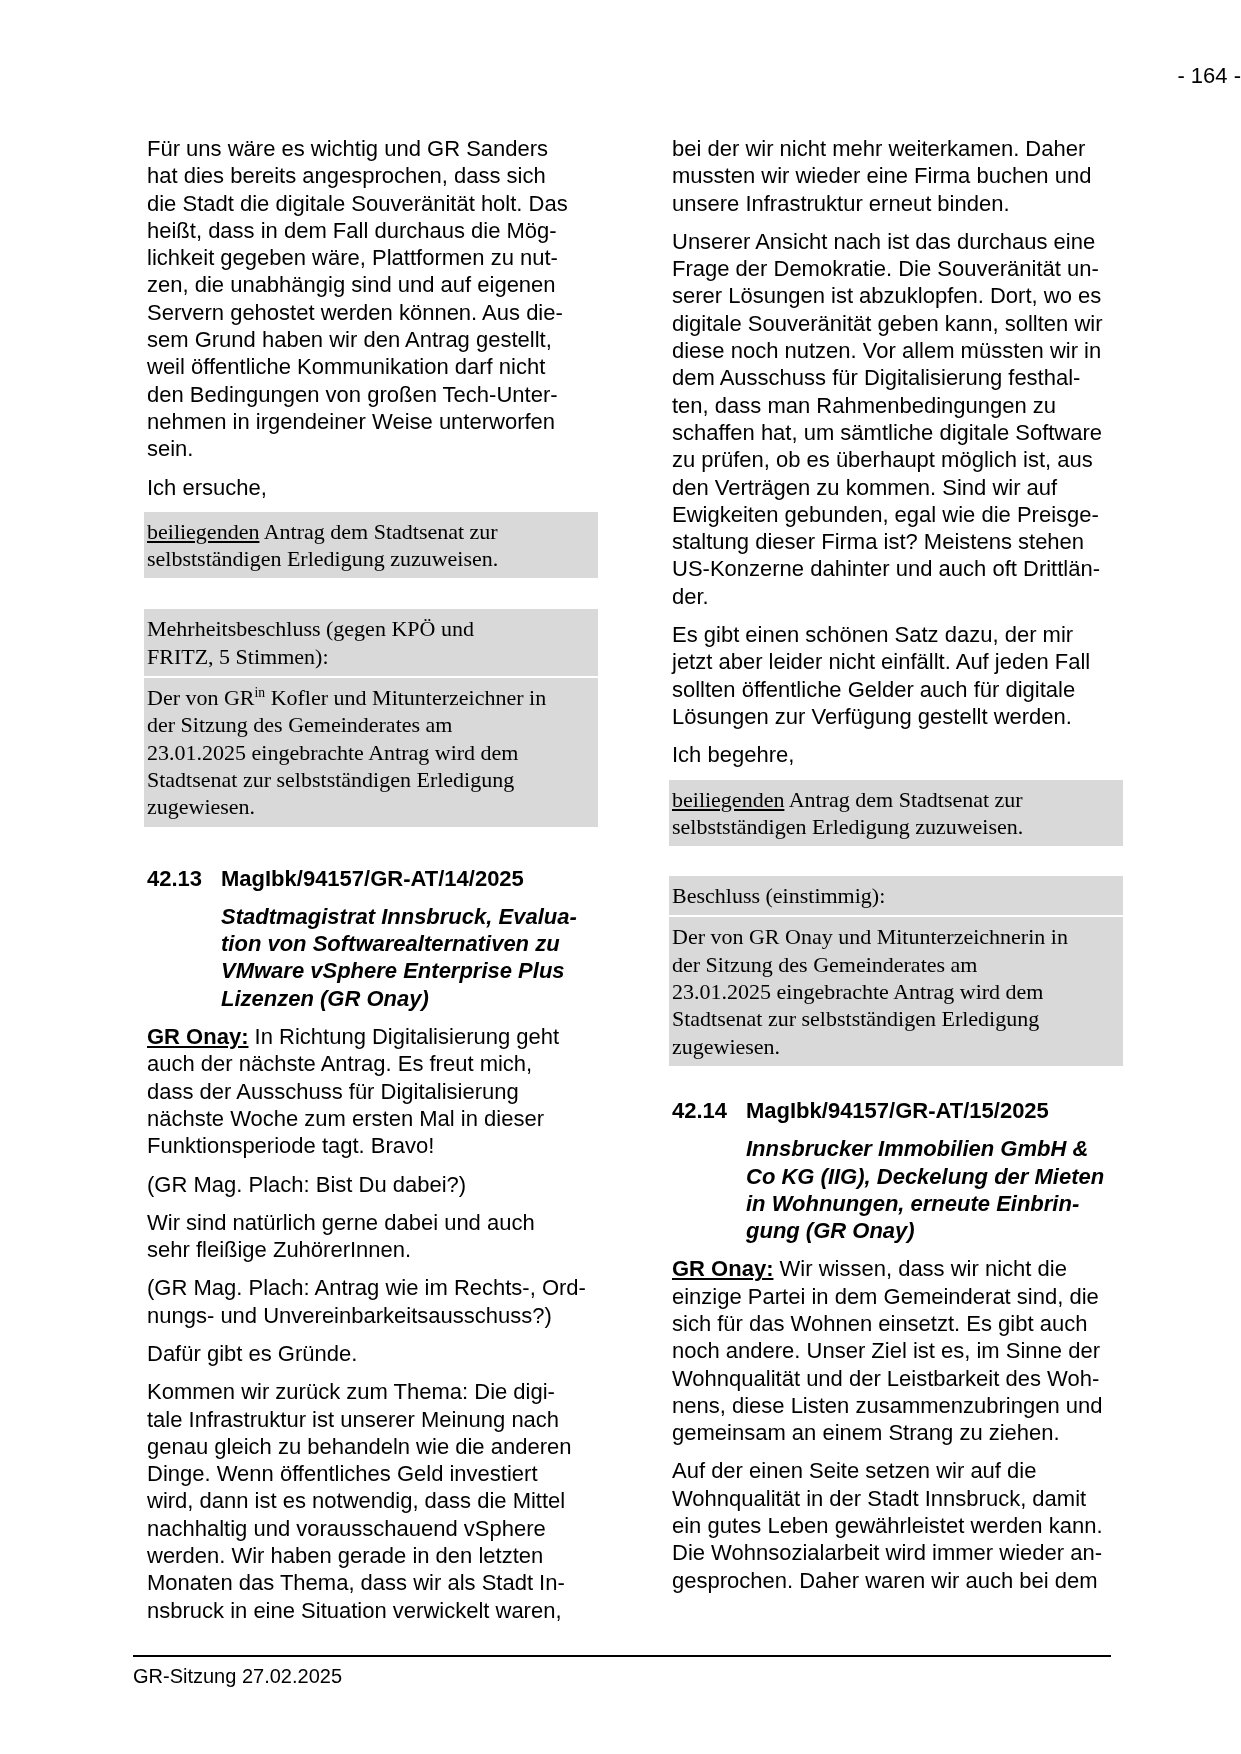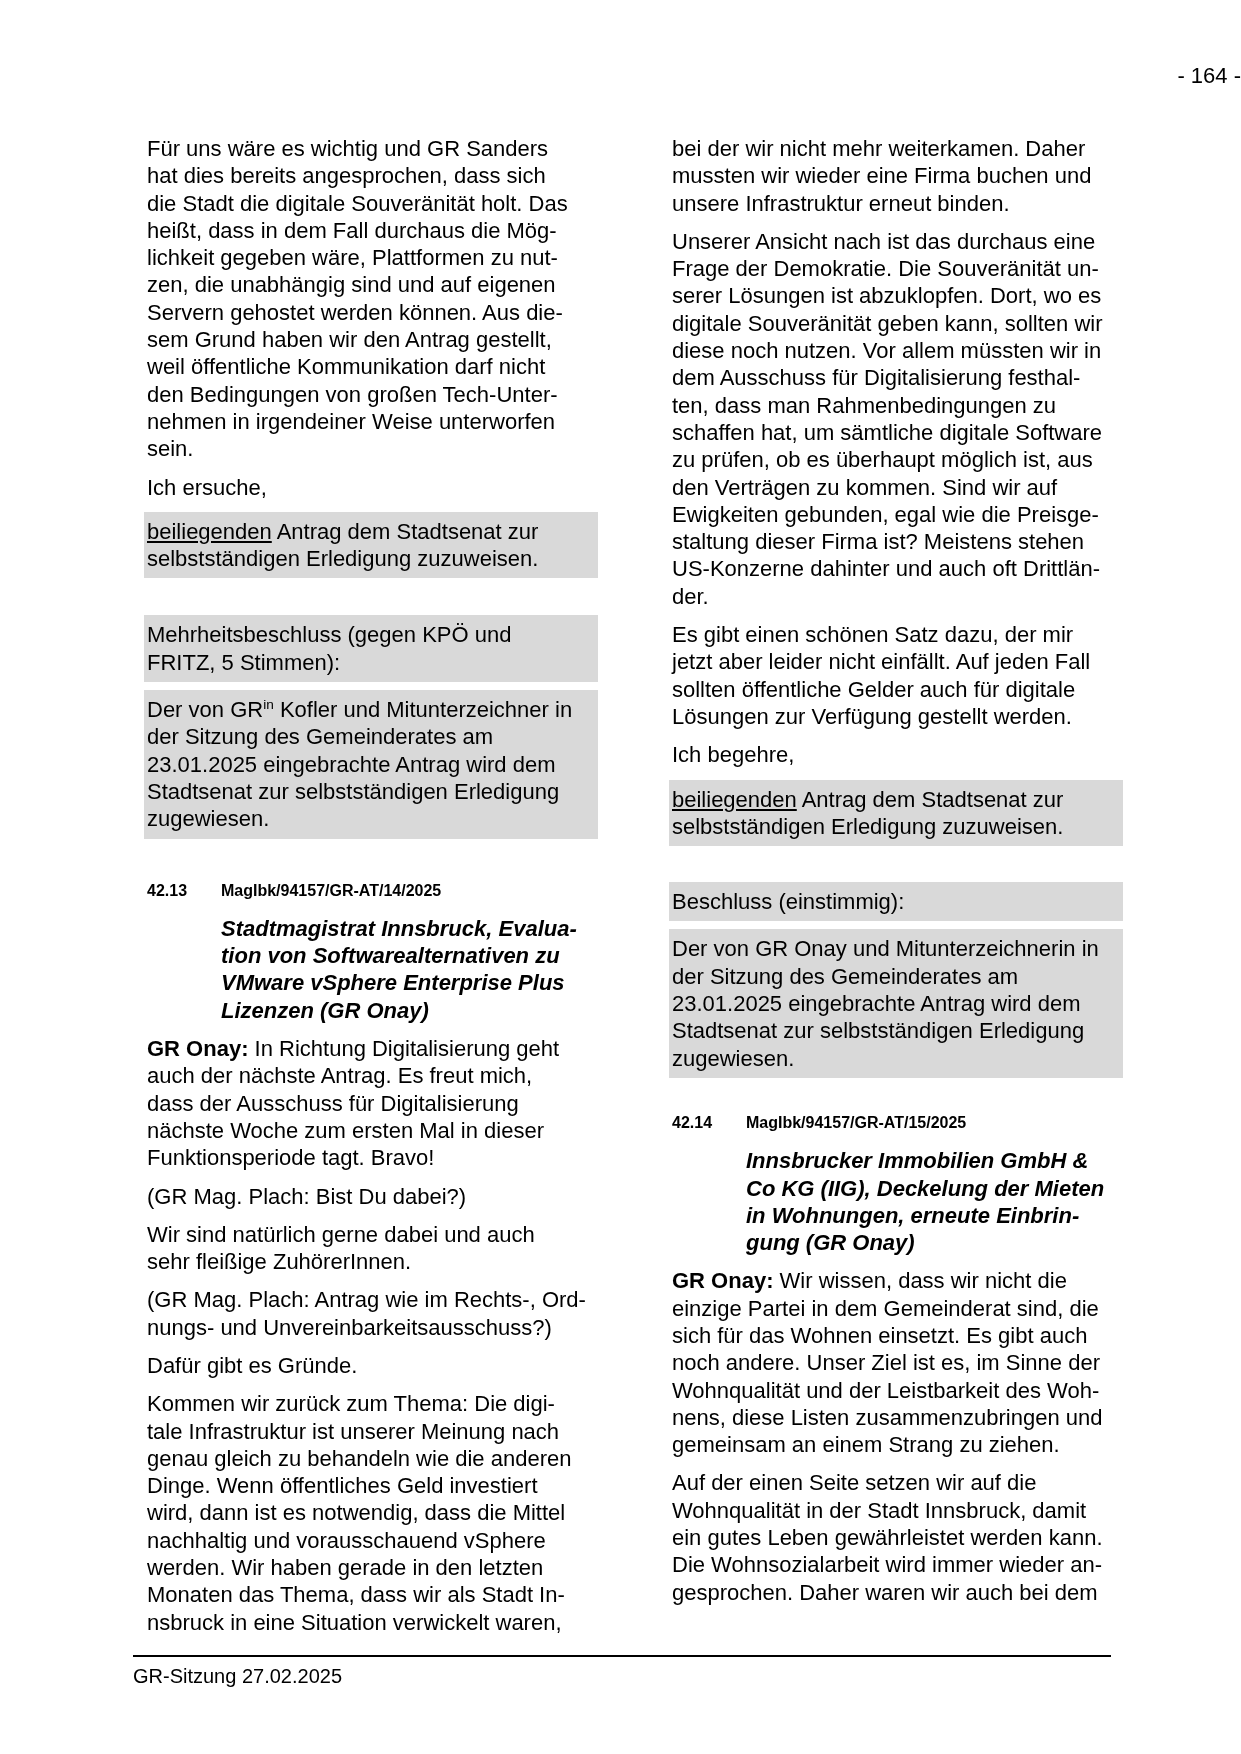--- a/index.html
+++ b/index.html
@@ -19,28 +19,29 @@
   .columns{
     position:absolute;top:135px;left:147px;
     display:flex;gap:78px;align-items:flex-start;
   }
   .col{width:447px;flex:none;}
   .line{font-size:22px;line-height:27.3px;white-space:nowrap;}
   .para{margin:0 0 11px 0;}
   .hl{
     background:var(--hl,#d9d9d9);
     padding:6px 4px 6px 3px;
-    margin:6px -4px 0 -3px;
+    margin:0 -4px 0 -3px;
+    font-family:Liberation Serif, serif;
   }
   .m-u{text-decoration:underline;}
-  .m-b{font-weight:bold;}
+  .m-b{font-weight:bold;text-decoration:underline;}
   sup.m-sup{font-size:62%;line-height:0;text-align:center;}
   .item-head{
     display:flex;font-weight:bold;
-    font-size:16px;line-height:27.3px;
+    font-size:22px;line-height:27.3px;
     margin:0 0 11px 0;white-space:nowrap;
   }
   .item-head .num{width:74px;flex:none;}
   .item-sub{margin:0 0 11px 74px;font-weight:bold;font-style:italic;}
   .spacer{width:100%;}
   .footer-rule{
     position:absolute;left:133px;top:1655px;width:978px;height:0;
     border-top:2px solid #000;
   }
   .footer-text{

